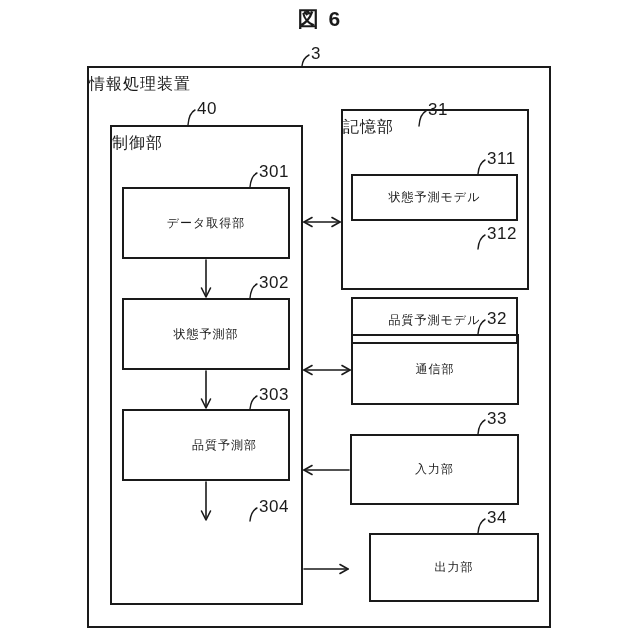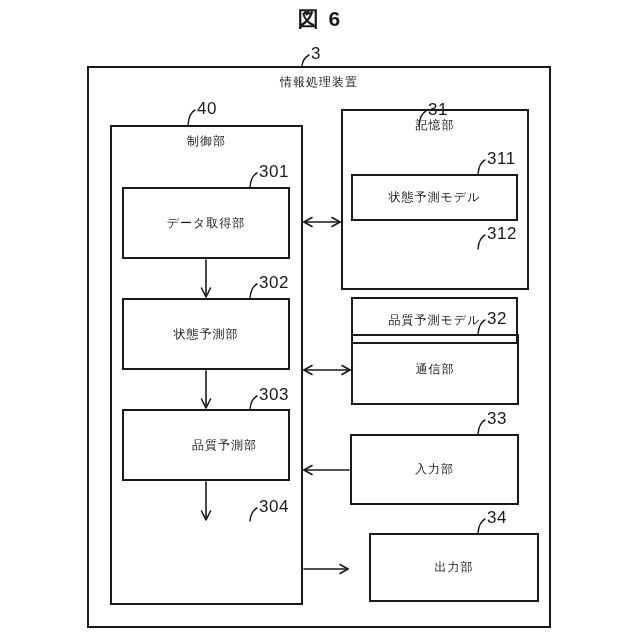--- a/index.html
+++ b/index.html
@@ -7,22 +7,22 @@
     position:relative;width:640px;height:634px;background:#ffffff;
     font-family:"Liberation Sans","DejaVu Sans",sans-serif;color:#1a1a1a;
     overflow:hidden;
   }
   .fig-title{
     position:absolute;left:0;top:5px;width:640px;text-align:center;
     font-size:21px;font-weight:bold;letter-spacing:2px;
   }
   .box{position:absolute;border:2px solid #1a1a1a;background:transparent;box-sizing:border-box;}
   .box .head-label{
-    position:absolute;left:0;top:6px;width:100%;text-align:center;
-    font-size:12px;letter-spacing:1px;
+    position:absolute;left:0;top:6px;width:100%;
+    font-size:16px;letter-spacing:1px;
   }
   .cell{display:flex;align-items:center;justify-content:center;}
   .cell .cell-label{font-size:12px;letter-spacing:1px;white-space:nowrap;}
   .ref{
     position:absolute;font-size:17px;letter-spacing:0.5px;line-height:1;
   }
   svg.connectors{position:absolute;left:0;top:0;pointer-events:none;}
 </style>
 </head>
 <body>

